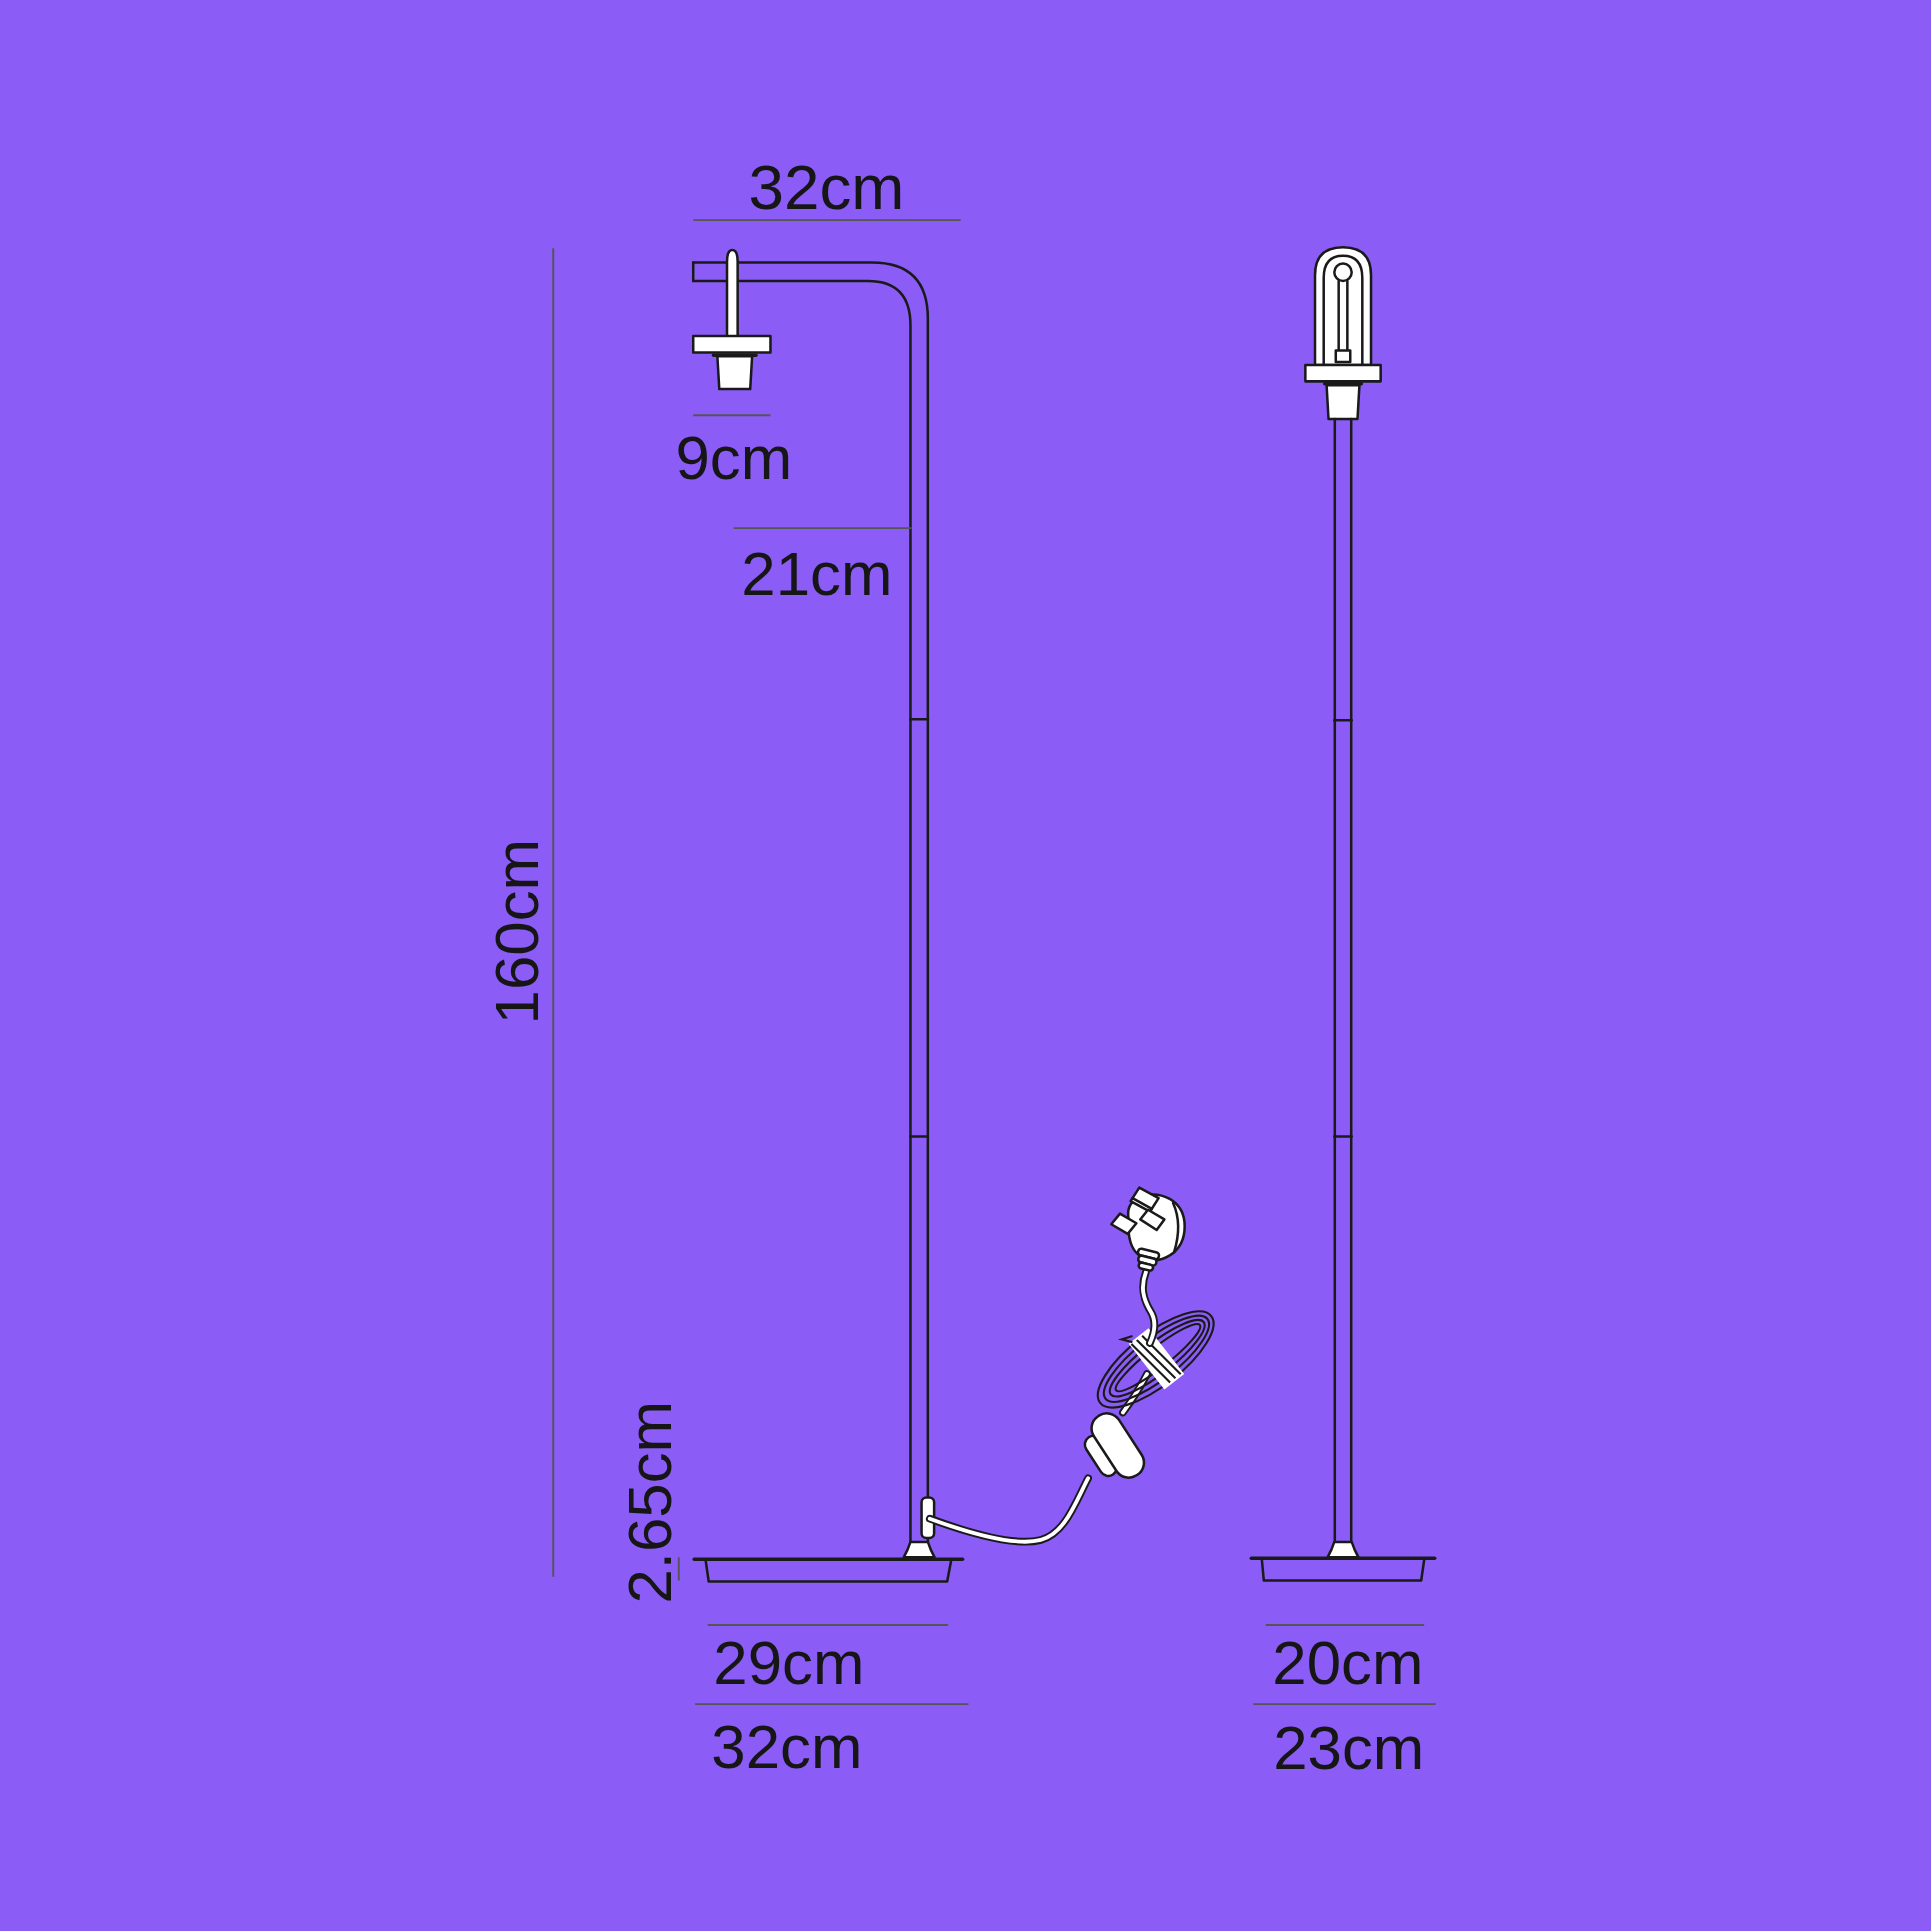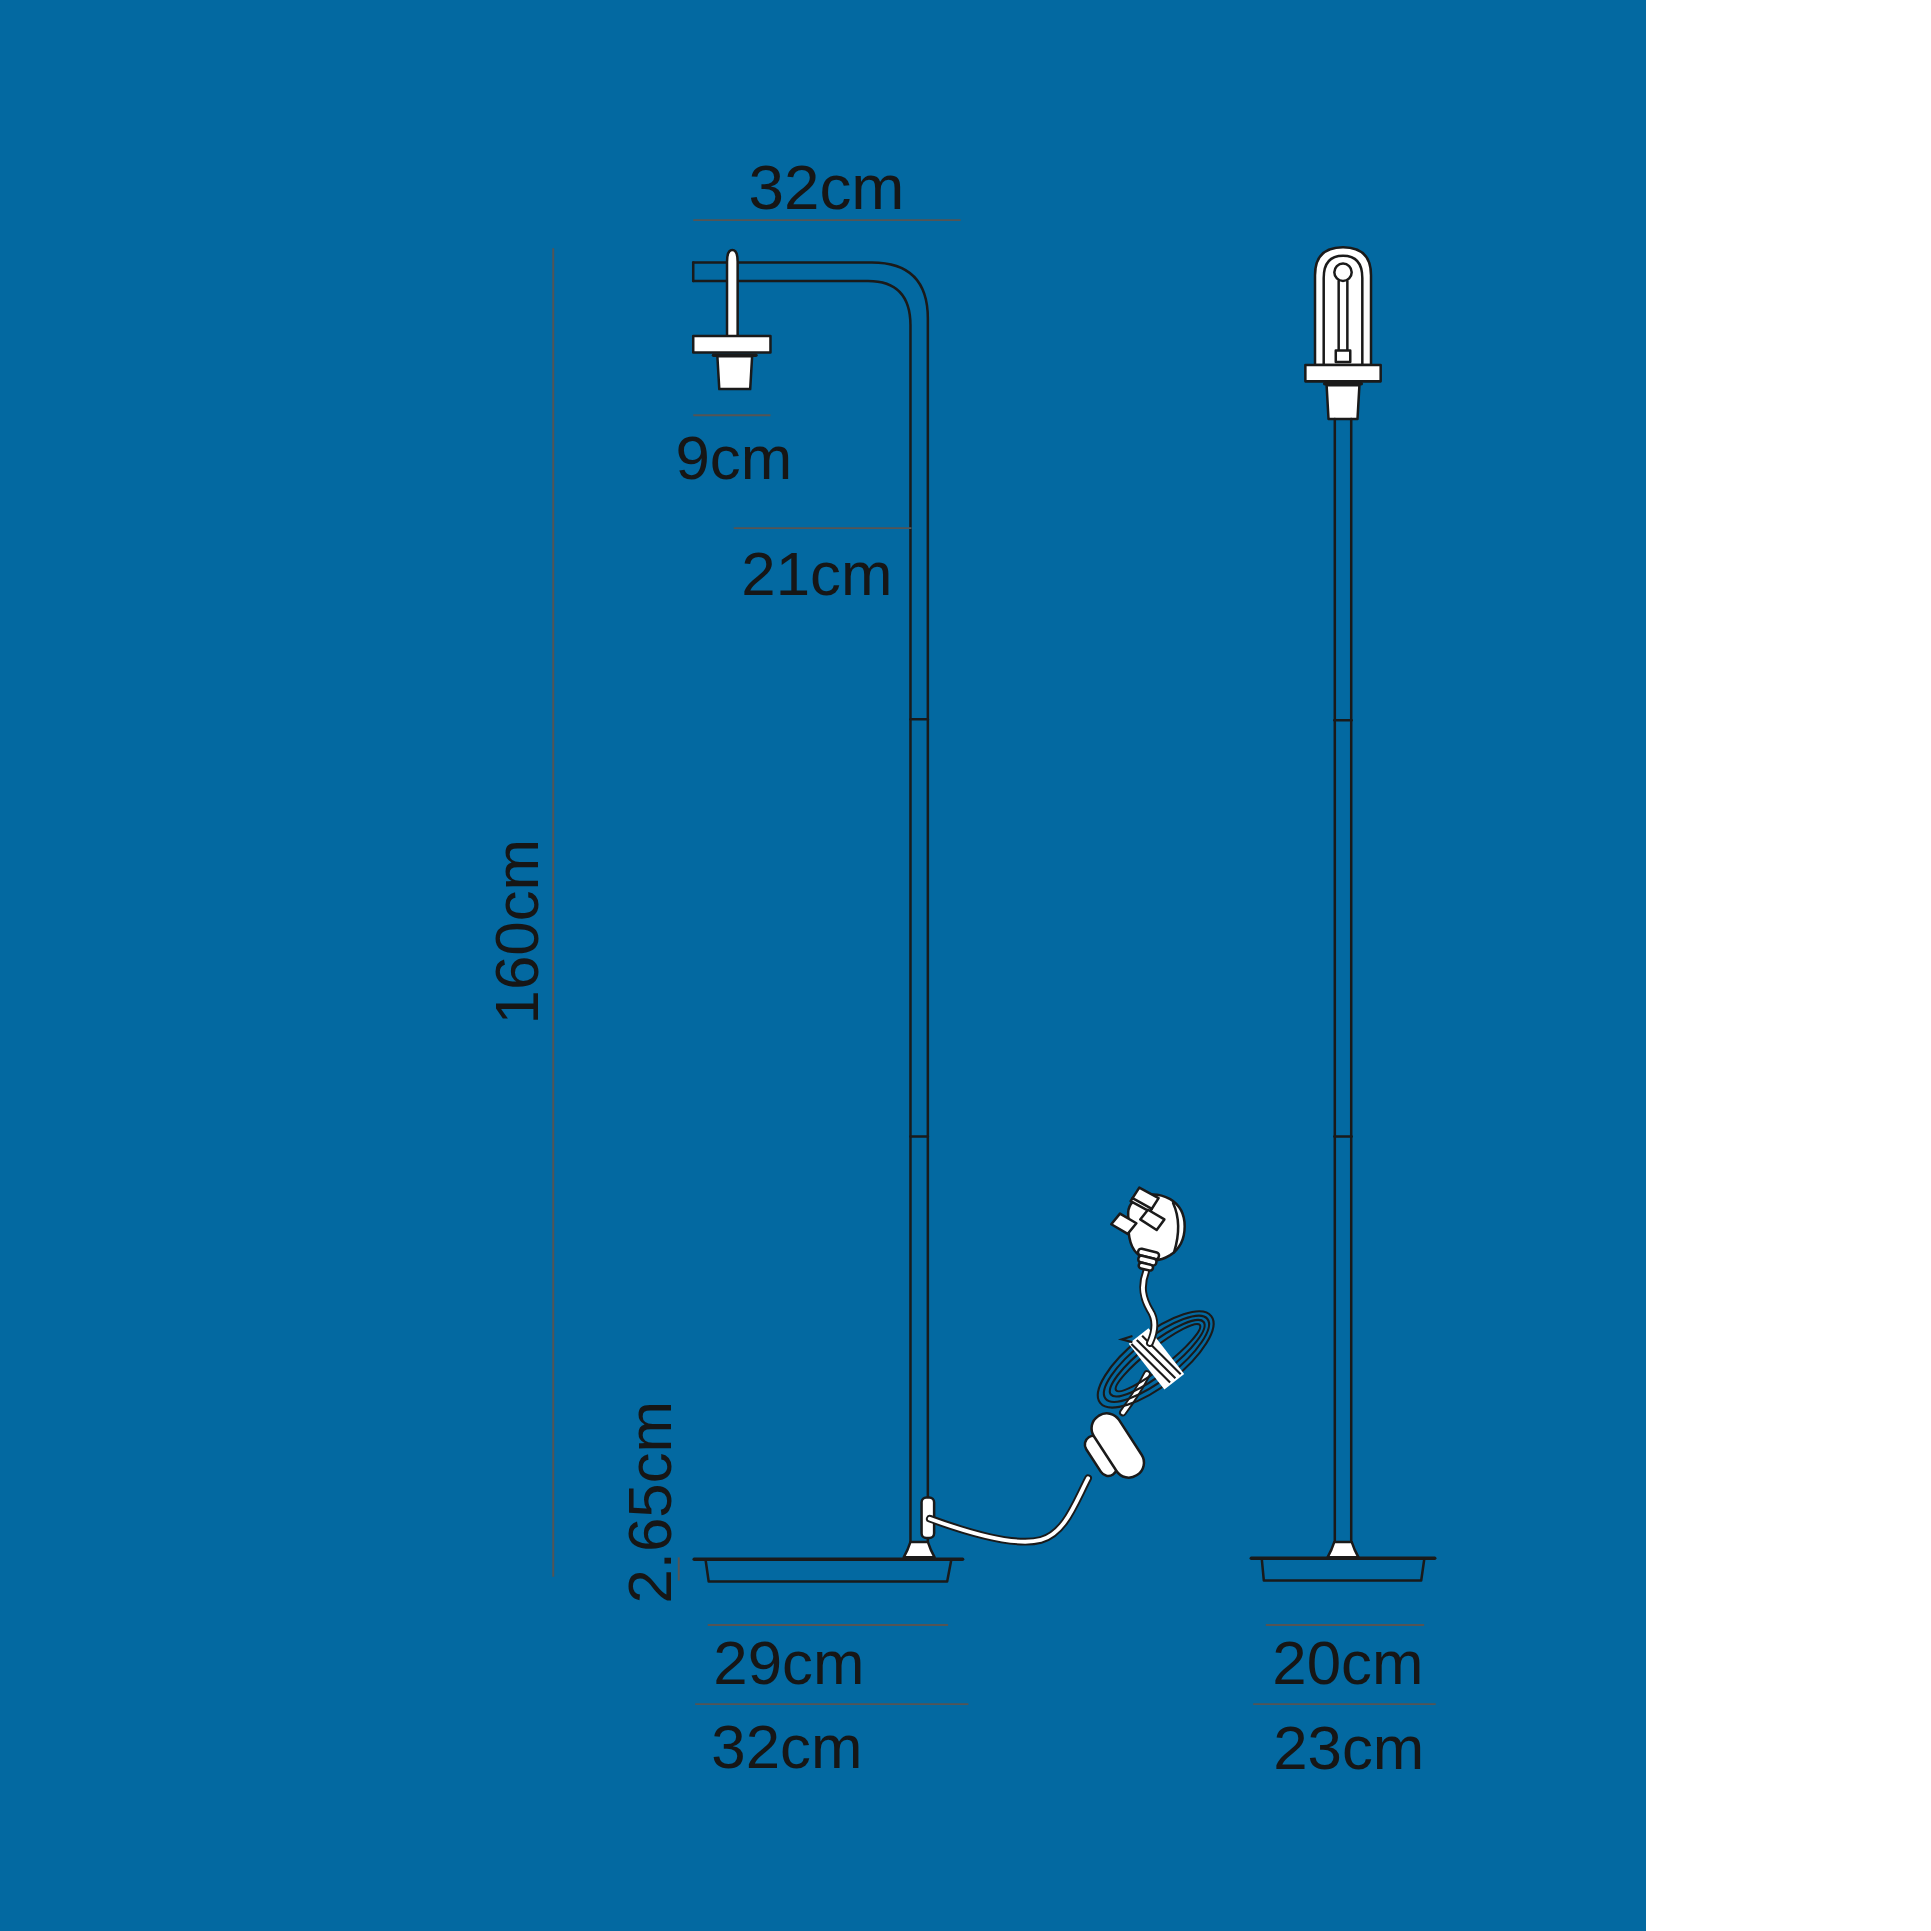--- a/index.html
+++ b/index.html
@@ -1,16 +1,16 @@
 <!DOCTYPE html>
 <html><head>
 <meta charset="utf-8">
 <style>
   html,body{margin:0;padding:0;background:#ffffff;}
-  .canvas{position:relative;width:1646px;height:1931px;background:#0369a1;overflow:hidden;}
+  .canvas{position:relative;width:1931px;height:1931px;background:#8b5cf6;overflow:hidden;}
   svg{position:absolute;left:0;top:0;}
   .draw{stroke:#1a1a1a;stroke-width:2.6;fill:none;stroke-linecap:round;stroke-linejoin:round;}
   .drawf{stroke:#1a1a1a;stroke-width:2.6;fill:#ffffff;stroke-linejoin:round;}
   .thick{stroke-width:3.6;}
   .dim{stroke:#555555;stroke-width:2;fill:none;}
   .cord-out{stroke:#1a1a1a;stroke-width:8;fill:none;stroke-linecap:round;}
   .cord-in{stroke:#ffffff;stroke-width:4;fill:none;stroke-linecap:round;}
   .coilline{stroke:#1a1a1a;stroke-width:2.2;fill:none;}
   text{font-family:"Liberation Sans","DejaVu Sans",sans-serif;font-size:64px;fill:#161616;}
   text.big{font-size:66px;}

